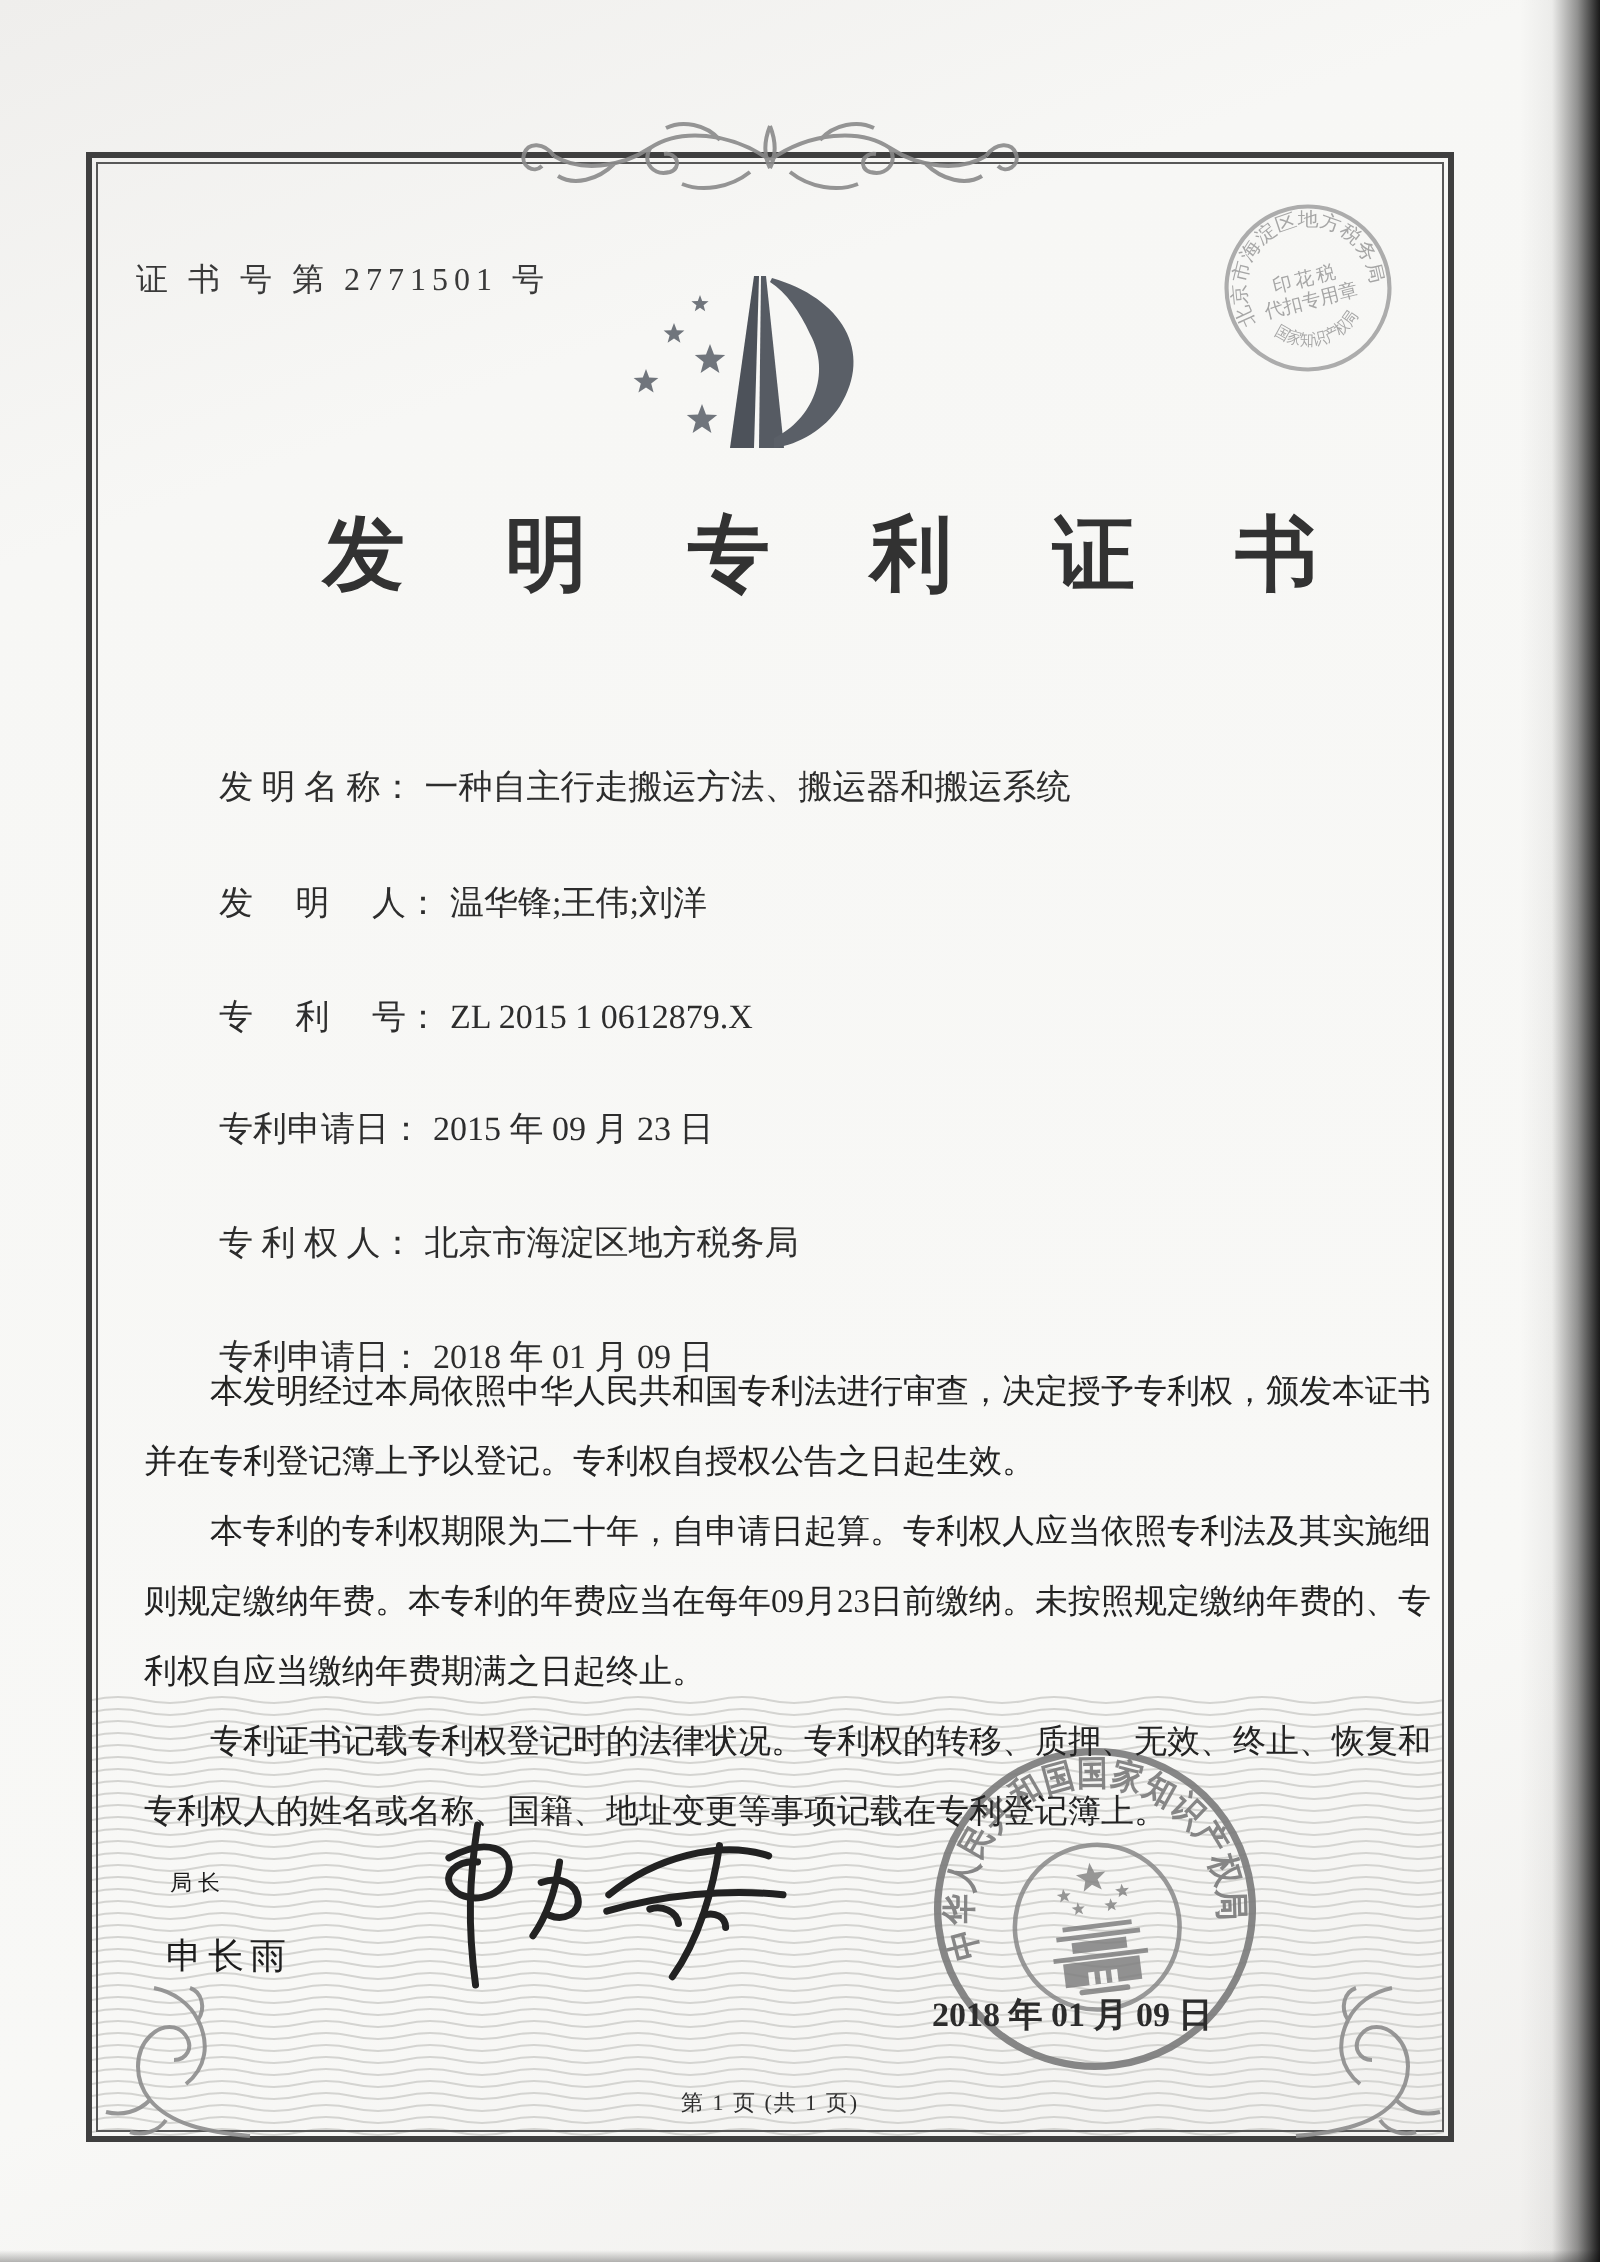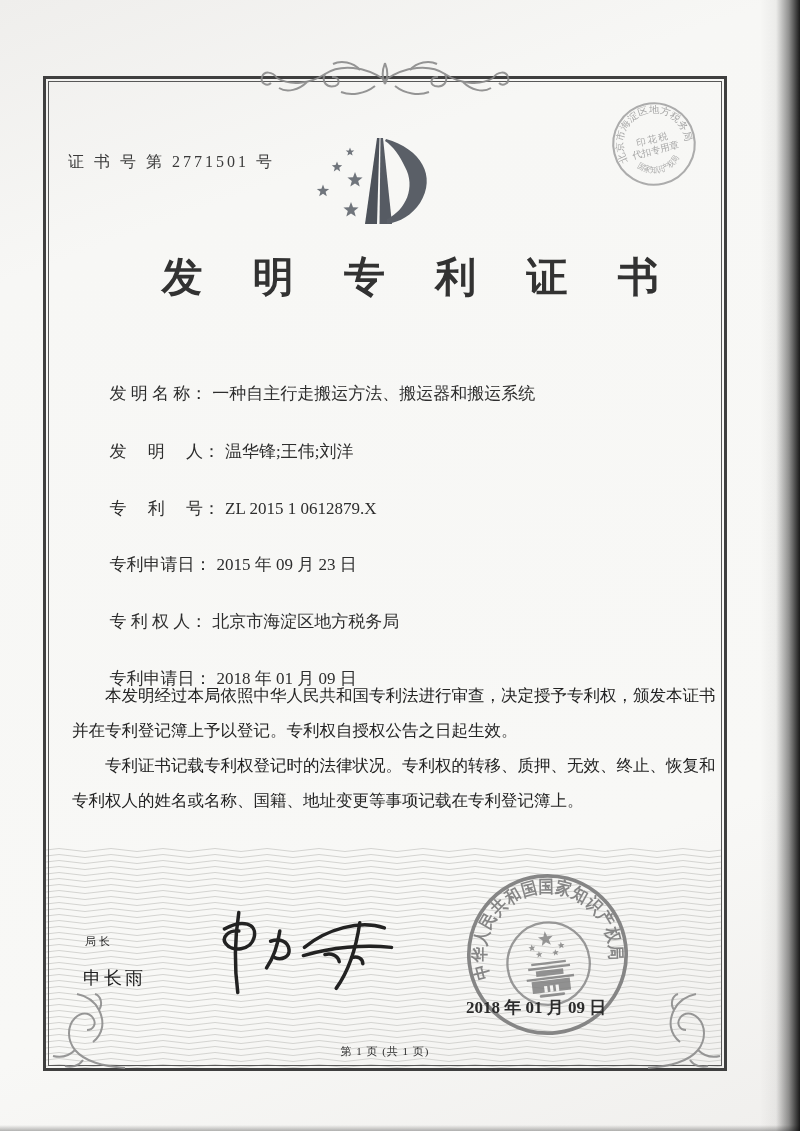--- a/index.html
+++ b/index.html
@@ -9,21 +9,21 @@
   .scan-edge-right{position:absolute;top:0;right:0;width:40px;height:100%;z-index:40;
         background:linear-gradient(to right,rgba(20,20,20,0) 0%,rgba(20,20,20,0.05) 40%,rgba(20,20,20,0.45) 72%,rgba(8,8,8,0.93) 100%);}
   .scan-edge-bottom{position:absolute;left:0;bottom:0;width:100%;height:6px;z-index:40;
         background:linear-gradient(to bottom,rgba(0,0,0,0),rgba(0,0,0,0.28));}
   .frame{position:absolute;left:43px;top:76px;width:684px;height:995px;border:3px solid #3f3f3f;box-sizing:border-box;z-index:2;}
   .frame::before{content:"";position:absolute;inset:2px;border:1px solid #585858;}
   .waves{position:absolute;left:46px;top:846px;z-index:1;}
   .top-ornament{position:absolute;left:235px;top:56px;width:300px;height:58px;z-index:5;}
   .corner-orn{position:absolute;width:85px;height:88px;z-index:5;}
   #corn-right{left:640px;top:982px;}
-  .cert-no{position:absolute;left:68px;top:152px;font-size:16px;letter-spacing:3px;color:#3a3a3a;z-index:3;white-space:pre;}
+  .cert-no{position:absolute;left:68px;top:130px;font-size:16px;letter-spacing:3px;color:#3a3a3a;z-index:3;white-space:pre;}
   .logo{position:absolute;left:308px;top:124px;width:148px;height:106px;z-index:4;}
   .title{position:absolute;left:0;top:250px;width:770px;text-align:center;font-size:41px;font-weight:bold;
          letter-spacing:20px;text-indent:20px;color:#323232;z-index:3;white-space:pre;padding-left:25px;}
   .fields{position:absolute;left:84px;top:362px;z-index:3;}
   .frow{position:absolute;left:0;white-space:pre;font-size:17px;color:#2d2d2d;}
   .flabel{margin-right:5px;}
   .paragraphs{position:absolute;left:72px;top:678px;width:646px;font-size:16.5px;line-height:35px;color:#232323;z-index:3;}
   .paragraphs p{margin:0;text-indent:2em;}
   .signer-title{position:absolute;left:85px;top:934px;font-size:11px;letter-spacing:3px;color:#1d1d1d;z-index:3;
          font-family:"Liberation Sans","DejaVu Sans",sans-serif;}
@@ -148,20 +148,21 @@
     <div class="frow" style="top:228px">
       <span class="flabel">专 利 权 人：</span><span class="fvalue">北京市海淀区地方税务局</span>
     </div>
     <div class="frow" style="top:285px">
       <span class="flabel">专利申请日：</span><span class="fvalue">2018 年 01 月 09 日</span>
     </div>
   </div>
 
   <div class="paragraphs">
     <p>本发明经过本局依照中华人民共和国专利法进行审查，决定授予专利权，颁发本证书并在专利登记簿上予以登记。专利权自授权公告之日起生效。</p>
+    <p>本专利的专利权期限为二十年，自申请日起算。专利权人应当依照专利法及其实施细则规定缴纳年费。本专利的年费应当在每年09月23日前缴纳。未按照规定缴纳年费的、专利权自应当缴纳年费期满之日起终止。</p>
     <p>专利证书记载专利权登记时的法律状况。专利权的转移、质押、无效、终止、恢复和专利权人的姓名或名称、国籍、地址变更等事项记载在专利登记簿上。</p>
   </div>
 
   <div class="signer-title">局长</div>
   <div class="signer-name">申长雨</div>
 
   <svg class="signature" viewBox="0 0 200 105">
     <g stroke="#222" stroke-width="3.4" fill="none" stroke-linecap="round" stroke-linejoin="round">
       <path d="M32 14 C28 40,27 62,31 92"></path>
       <path d="M18 30 C36 20,50 25,47 38 C44 51,25 53,19 44 C15 38,22 31,32 32"></path>

